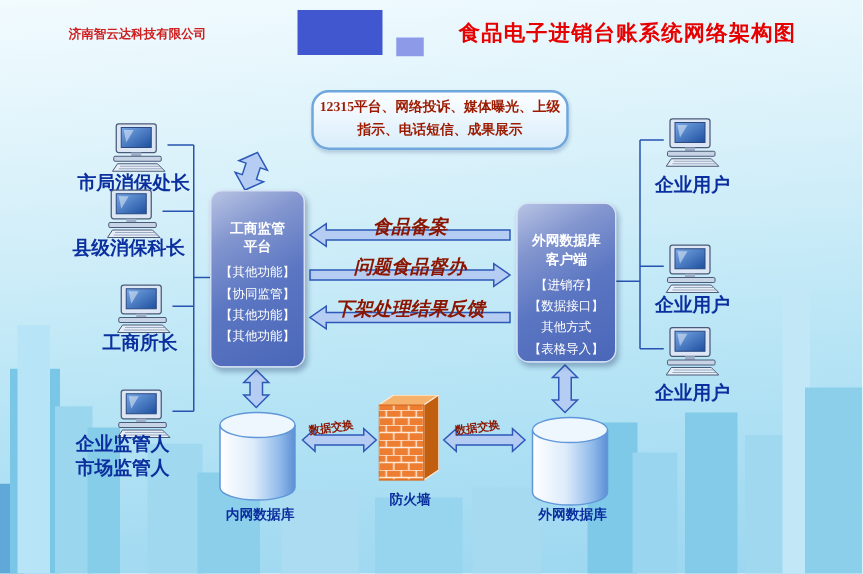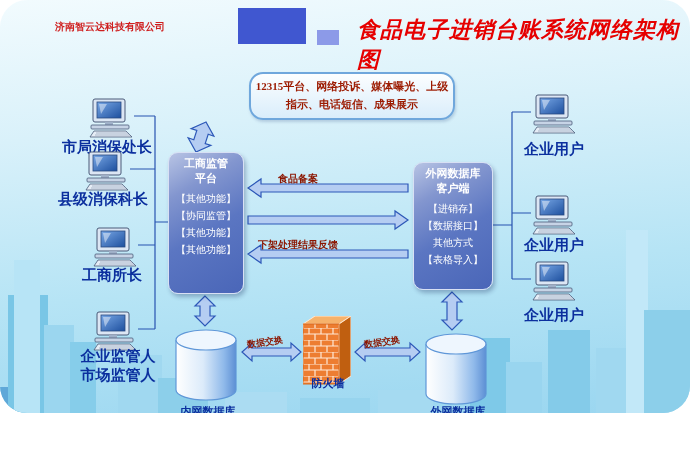--- a/index.html
+++ b/index.html
@@ -1,58 +1,57 @@
 <!DOCTYPE html>
 <html><head>
 <meta charset="utf-8">
 <style>
   html,body{margin:0;padding:0;}
   .stage{
-    position:relative;width:690px;height:413px;overflow:hidden;
+    position:relative;width:690px;height:459px;overflow:hidden;
     background:linear-gradient(175deg,#f2fbfe 0%,#d9f1fa 30%,#b6e4f5 65%,#9ad6f0 100%);
     font-family:"Liberation Sans",sans-serif;
-    border-radius:27px;
   }
   .skyline{position:absolute;left:0;top:0;width:690px;height:459px;z-index:1;}
   .bld{position:absolute;bottom:0;}
   .bld.win{
     background-image:
       repeating-linear-gradient(to bottom,rgba(255,255,255,.5) 0 2px,transparent 2px 8px),
       repeating-linear-gradient(to right,rgba(255,255,255,.38) 0 2px,transparent 2px 9px);
   }
   #overlay{position:absolute;left:0;top:0;z-index:2;pointer-events:none;}
   .el{position:absolute;z-index:3;}
   .arrow{fill:#b5cdf2;stroke:#2d58b8;stroke-width:1.2;}
   .net-line{fill:none;stroke:#2753b0;stroke-width:1.2;}
 
   .company{left:55px;top:20px;color:#cf1f1f;font-weight:bold;font-size:10px;}
   .decor1{left:238px;top:8px;width:68px;height:36px;background:#4057d0;}
   .decor2{left:317px;top:30px;width:22px;height:15px;background:#8c9ae8;}
-  .title{left:357px;top:15px;color:#e60000;font-weight:bold;font-size:22px;letter-spacing:1px;
-         font-family:"Liberation Serif",serif;font-style:italic;}
+  .title{left:367px;top:15px;color:#e60000;font-weight:bold;font-size:17px;letter-spacing:1px;
+         font-family:"Liberation Serif",serif;}
 
   .callout{
     left:214px;top:72px;width:202px;height:44px;border:2px solid #6fa7dc;border-radius:14px;
     background:linear-gradient(#fcfeff,#d9edfb);color:#9c1a00;font-weight:bold;font-size:11px;
     text-align:center;display:flex;align-items:center;justify-content:center;line-height:1.6;
     font-family:"Liberation Serif",serif;box-shadow:1px 2px 3px rgba(30,60,120,.2);margin-left:35px;
   }
 
   .panel{
     border-radius:10px;color:#fff;text-align:center;
     background:linear-gradient(150deg,#b8c4e4 0%,#8396cf 25%,#5b76c2 55%,#4a66b8 100%);
     border:1px solid #d8e0f4;box-shadow:2px 3px 4px rgba(20,40,90,.3);
   }
   .platform{left:168px;top:152px;width:74px;height:140px;}
   .client{left:413px;top:162px;width:78px;height:126px;}
-  .ptitle{font-weight:bold;font-size:11px;line-height:1.4;padding-top:3px;font-family:Liberation Serif, serif;}
+  .ptitle{font-weight:bold;font-size:11px;line-height:1.4;padding-top:23px;font-family:Liberation Serif, serif;}
   .pitems{font-size:10px;line-height:1.7;margin-top:3px;}
 
-  .flow-label{color:#8b1500;font-weight:bold;font-size:10px;text-align:left;
-              font-family:"Liberation Serif",serif;}
+  .flow-label{color:#8b1500;font-weight:bold;font-size:15px;text-align:center;
+              font-family:"Liberation Serif",serif;font-style:italic;}
   #fl1{left:278px;top:172px;width:100px;}
   #fl2{left:268px;top:204px;width:120px;}
   #fl3{left:258px;top:238px;width:140px;}
   .exch{color:#8b1500;font-weight:bold;font-size:9px;transform:rotate(-8deg);
         font-family:"Liberation Serif",serif;}
   #ex1{left:247px;top:336px;}
   #ex2{left:364px;top:336px;}
 
   .pc{width:46px;height:40px;}
   .ulabel{color:#0b2f9e;font-weight:bold;font-size:15px;text-align:center;line-height:1.25;
@@ -161,41 +160,42 @@
     </div>
     <div class="pitems">
       <div>【进销存】</div>
       <div>【数据接口】</div>
       <div>其他方式</div>
       <div>【表格导入】</div>
     </div>
   </div>
 
   <div class="el flow-label" id="fl1">食品备案</div>
+  <div class="el flow-label" id="fl2">问题食品督办</div>
   <div class="el flow-label" id="fl3">下架处理结果反馈</div>
 
   <svg class="el pc" style="left:88px;top:98px">
       <use href="#pc-sym"></use>
     </svg>
   <div class="el ulabel" style="left:57px;top:138px;width:100px">市局消保处长</div>
 
   <svg class="el pc" style="left:84px;top:151px">
       <use href="#pc-sym"></use>
     </svg>
   <div class="el ulabel" style="left:53px;top:190px;width:100px">县级消保科长</div>
 
   <svg class="el pc" style="left:92px;top:227px">
       <use href="#pc-sym"></use>
     </svg>
   <div class="el ulabel" style="left:62px;top:266px;width:100px">工商所长</div>
 
   <svg class="el pc" style="left:92px;top:311px">
       <use href="#pc-sym"></use>
     </svg>
-  <div class="el ulabel" style="left:68px;top:347px;width:100px">
+  <div class="el ulabel" style="left:48px;top:347px;width:100px">
     <span>企业监管人</span><br>
     <span>市场监管人</span>
   </div>
 
   <svg class="el pc" style="left:531px;top:94px">
       <use href="#pc-sym"></use>
     </svg>
   <div class="el ulabel" style="left:504px;top:140px;width:100px">企业用户</div>
 
   <svg class="el pc" style="left:531px;top:195px">
@@ -216,18 +216,18 @@
   <svg class="el cyl" style="left:424px;top:332px">
       <use href="#cyl-sym"></use>
     </svg>
   <div class="el dblabel" style="left:408px;top:404px;width:100px">外网数据库</div>
 
   <svg class="el fw" viewBox="0 0 48 72">
     <polygon points="0,8 12,0 48,0 36,8" fill="#f6b26b" stroke="#ffe9d6" stroke-width="1"></polygon>
     <polygon points="36,8 48,0 48,60 36,68" fill="#c05f10" stroke="#ffe9d6" stroke-width="1"></polygon>
     <rect x="0" y="8" width="36" height="60" fill="url(#bricks)" stroke="#d8681a" stroke-width="1"></rect>
   </svg>
-  <div class="el dblabel" style="left:293px;top:376px;width:70px">防火墙</div>
+  <div class="el dblabel" style="left:293px;top:392px;width:70px">防火墙</div>
 
   <div class="el exch" id="ex1">数据交换</div>
   <div class="el exch" id="ex2">数据交换</div>
 
 </div>
 
 </body></html>

